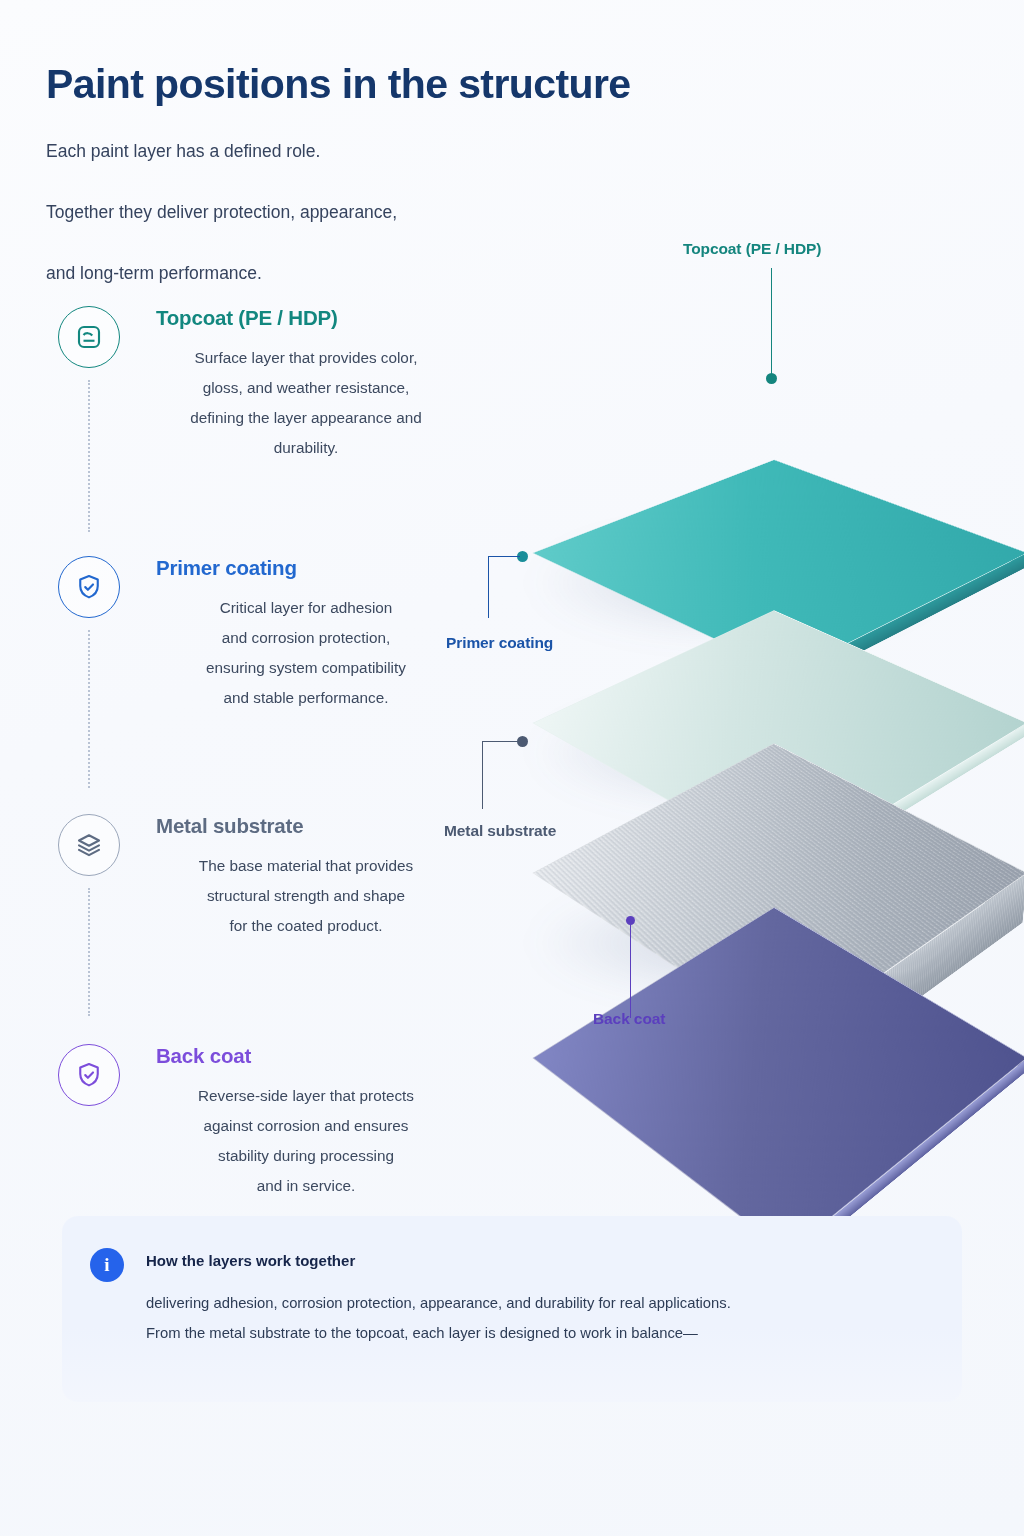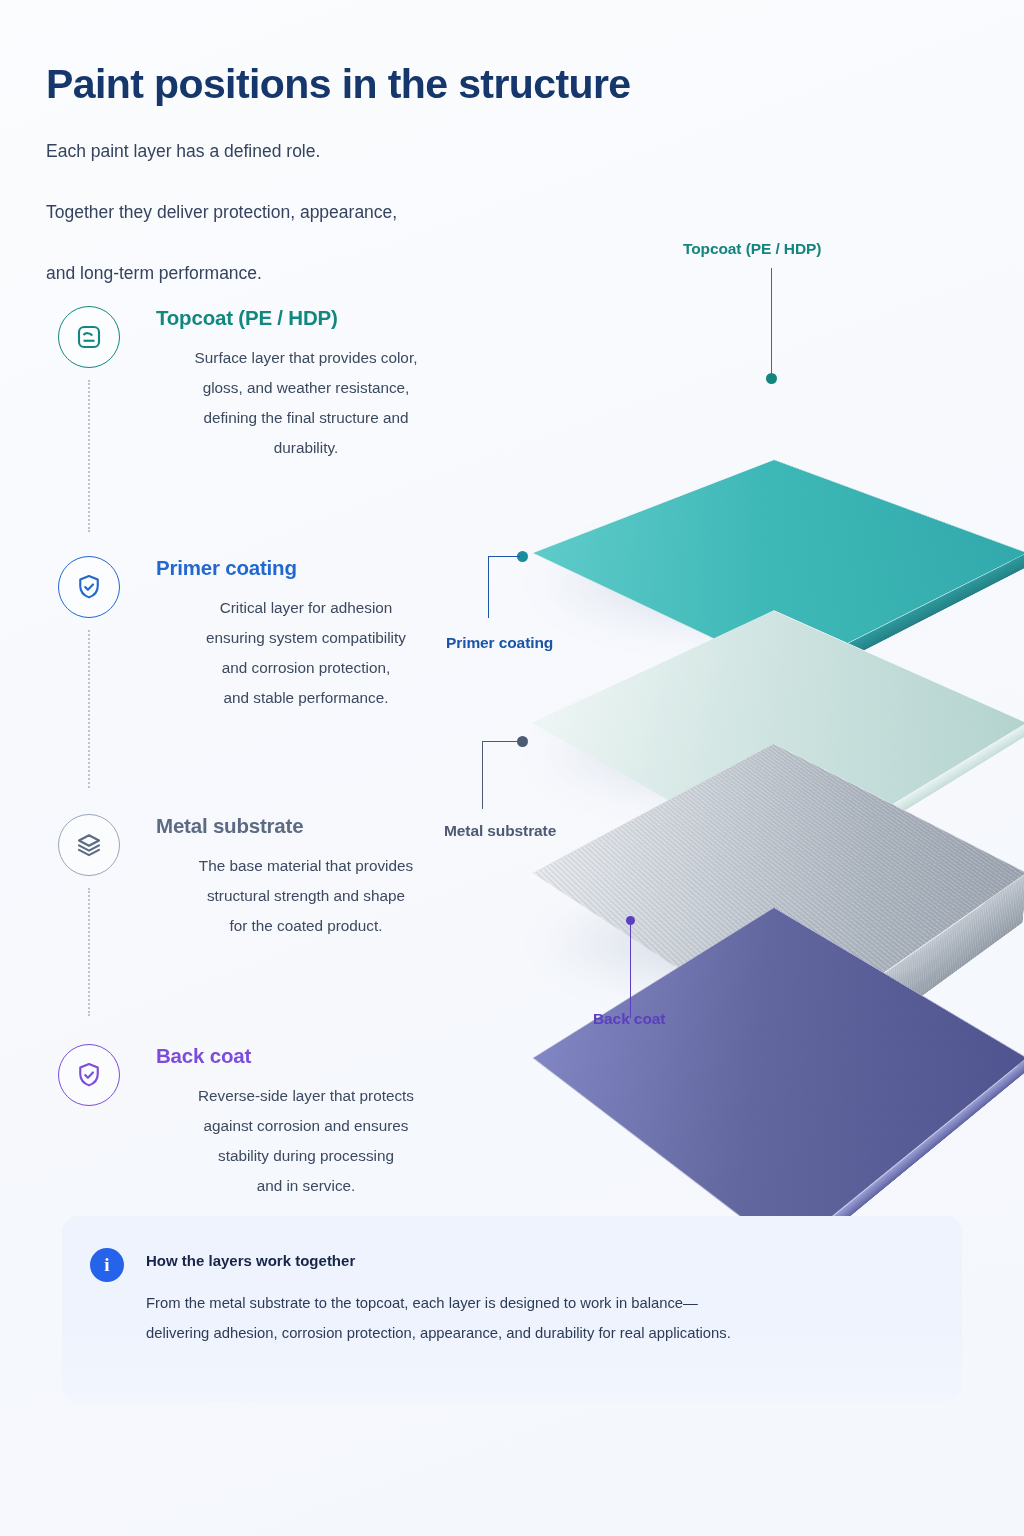--- a/index.html
+++ b/index.html
@@ -152,38 +152,38 @@
         <rect x="4" y="4" width="16" height="16" rx="4"></rect>
         <path d="M7.6 10.4c1.6-2 5.2-2 7 0.4"></path>
         <path d="M7.6 15h8.8"></path>
       </svg>
     </div>
     <div class="dotted" style="height:152px;"></div>
     <div class="layer-name c-teal">Topcoat (PE / HDP)</div>
     <div class="layer-desc">
       <div>Surface layer that provides color,</div>
       <div>gloss, and weather resistance,</div>
-      <div>defining the final structure and</div>
+      <div>defining the layer appearance and</div>
       <div>durability.</div>
     </div>
   </div>
 
   <div class="layer-item" style="height:240px;">
     <div class="badge c-blue">
       <svg width="30" height="30" viewBox="0 0 24 24" fill="none" stroke="currentColor" stroke-width="1.7" stroke-linecap="round" stroke-linejoin="round">
         <path d="M12 3.2 19 6v5.2c0 4.3-2.9 7.6-7 9.1-4.1-1.5-7-4.8-7-9.1V6z"></path>
         <path d="M9 12.1l2.1 2.1L15.2 10"></path>
       </svg>
     </div>
     <div class="dotted" style="height:158px;"></div>
     <div class="layer-name c-blue">Primer coating</div>
     <div class="layer-desc">
       <div>Critical layer for adhesion</div>
+      <div>and corrosion protection,</div>
       <div>ensuring system compatibility</div>
-      <div>and corrosion protection,</div>
       <div>and stable performance.</div>
     </div>
   </div>
 
   <div class="layer-item" style="height:212px;">
     <div class="badge b-gray">
       <svg width="30" height="30" viewBox="0 0 24 24" fill="none" stroke="#5d6b82" stroke-width="1.7" stroke-linecap="round" stroke-linejoin="round">
         <path d="M12 4.2 20 8.4 12 12.6 4 8.4z"></path>
         <path d="M4 12.3 12 16.5l8-4.2"></path>
         <path d="M4 15.9 12 20.1l8-4.2"></path>
@@ -307,16 +307,16 @@
     <div class="vline" style="left:200px; top:694px; height:96px;"></div>
   </div>
   <div class="dlabel" style="left:163px; top:782px; color:#5b3fbe;">Back coat</div>
 
 </div>
 
 <div class="callout">
   <div class="callout-icon">i</div>
   <div class="callout-title">How the layers work together</div>
   <div class="callout-body">
+    <div>delivering adhesion, corrosion protection, appearance, and durability for real applications.</div>
     <div>From the metal substrate to the topcoat, each layer is designed to work in balance—</div>
-    <div>delivering adhesion, corrosion protection, appearance, and durability for real applications.</div>
   </div>
 </div>
 
 </body></html>

